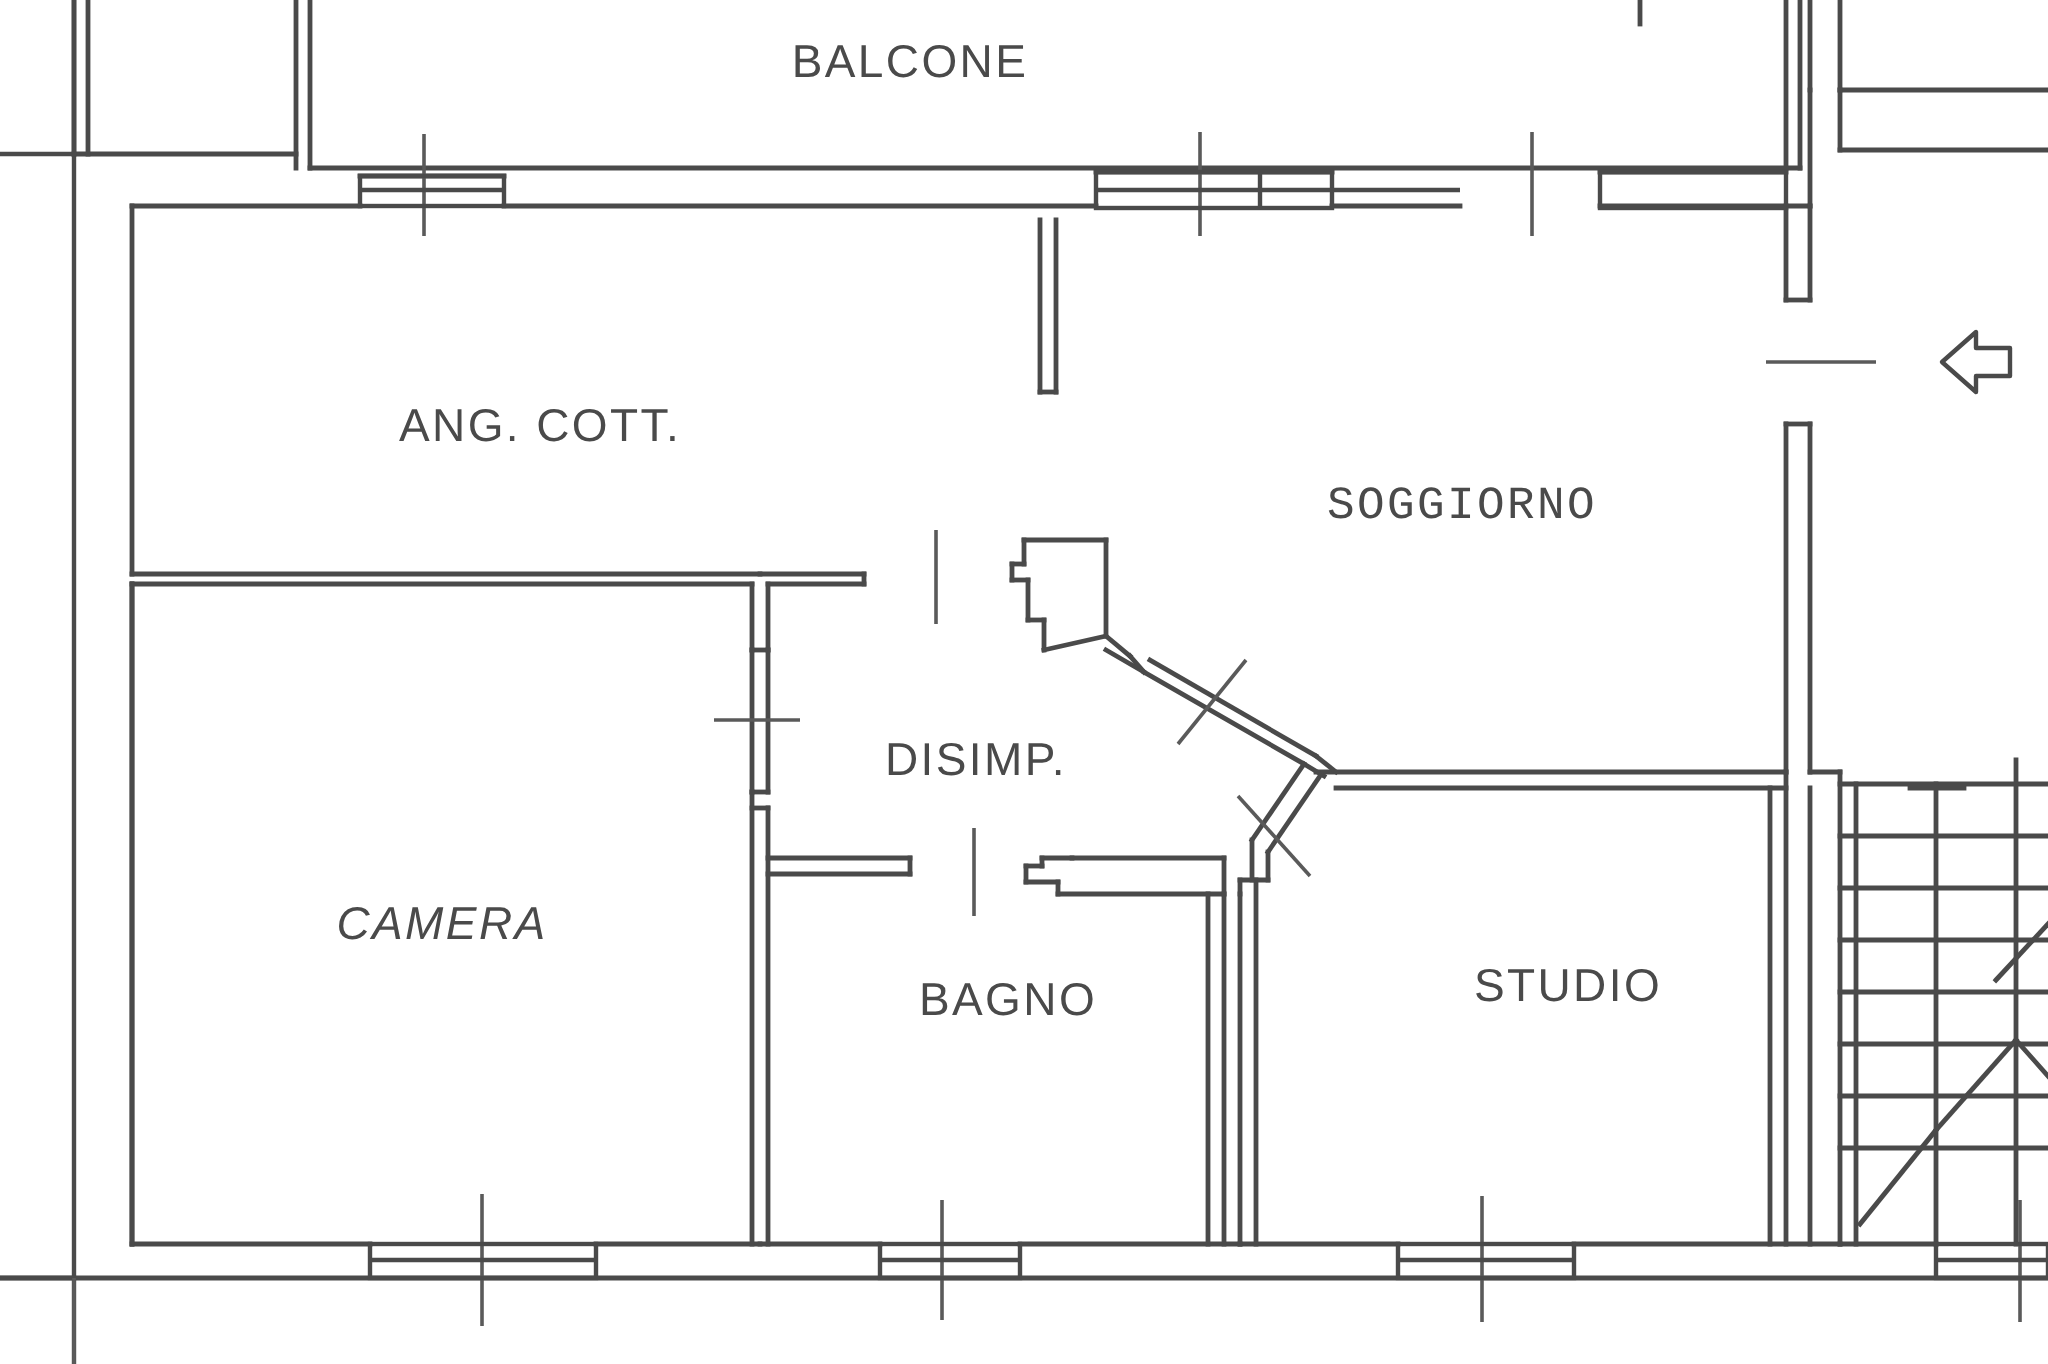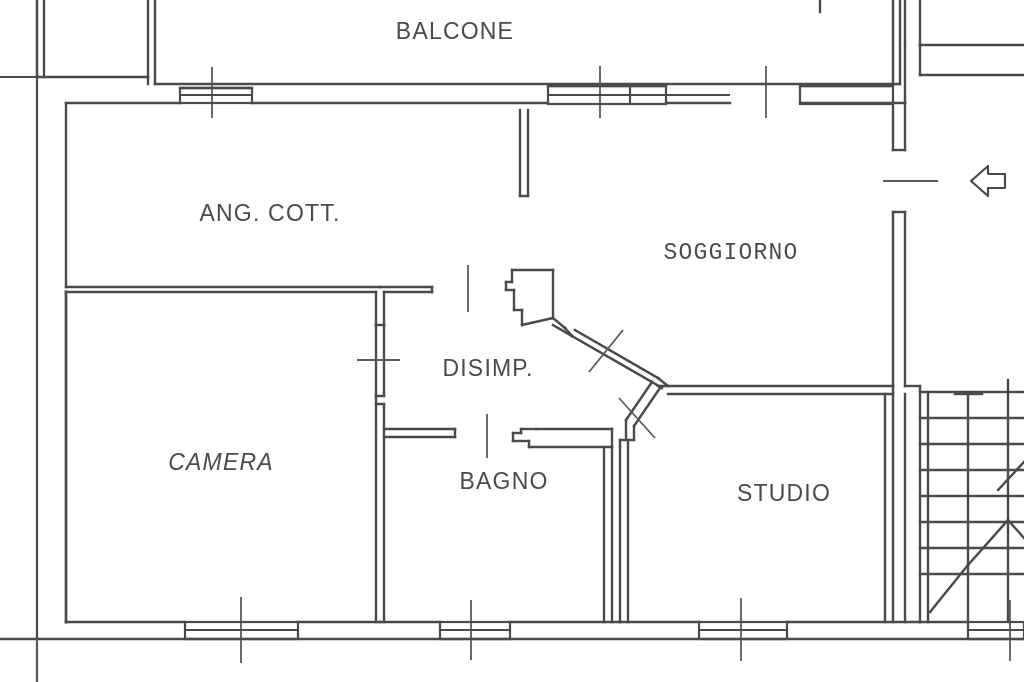--- a/index.html
+++ b/index.html
@@ -287,21 +287,21 @@
     </g>
 
   </svg>
 
   <div class="room-label" style="left:455px; top:31px;">BALCONE</div>
 
   <div class="room-label" style="left:270px; top:213px;">ANG. COTT.</div>
 
   <div class="room-label" style="left:731px; top:253px;font-family:Liberation Mono, monospace;">SOGGIORNO</div>
 
-  <div class="room-label" style="left:488px; top:368px;">DISIMP.</div>
+  <div class="room-label" style="left:488px; top:380px;">DISIMP.</div>
 
   <div class="room-label" style="left:221px; top:462px;font-style:italic;">CAMERA</div>
 
-  <div class="room-label" style="left:504px; top:481px;text-align:center;">BAGNO</div>
+  <div class="room-label" style="left:504px; top:500px;text-align:center;">BAGNO</div>
 
   <div class="room-label" style="left:740px; top:493px;margin-left:44px;">STUDIO</div>
 
 </div>
 
 </body></html>

